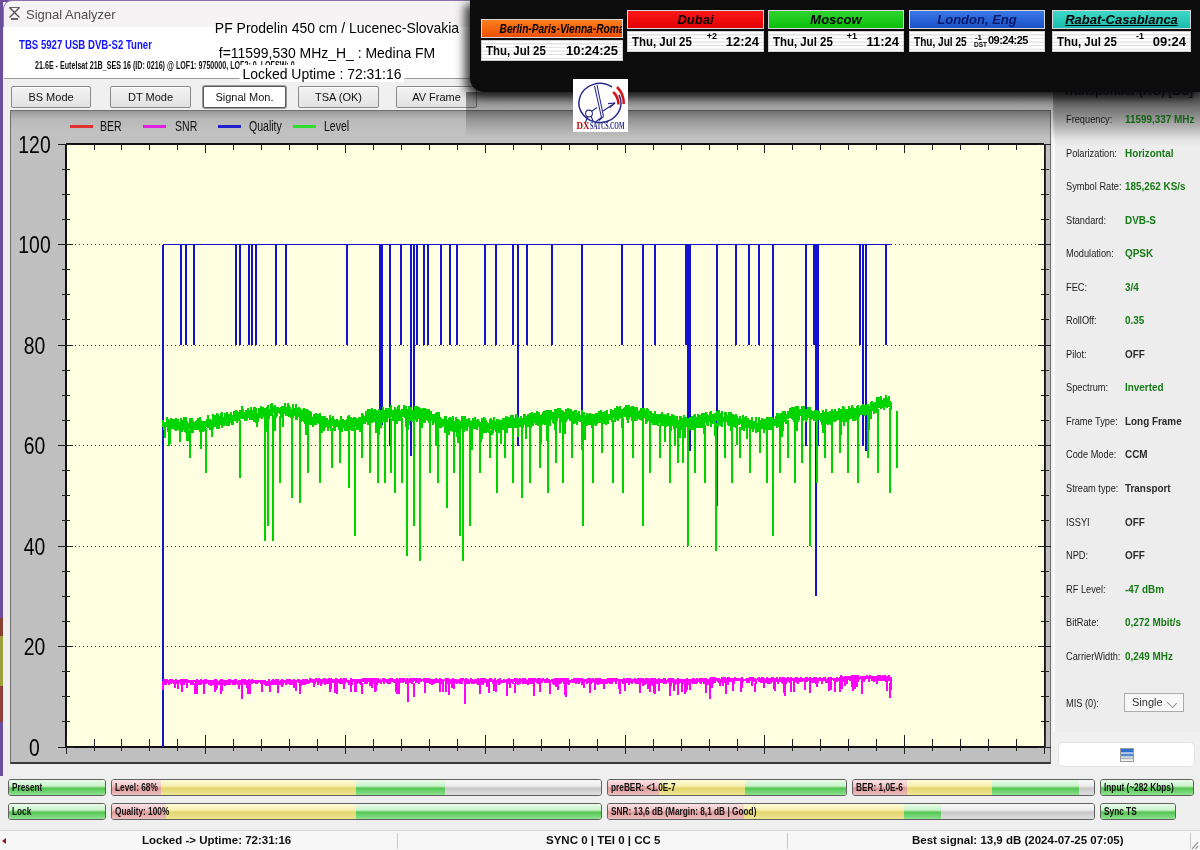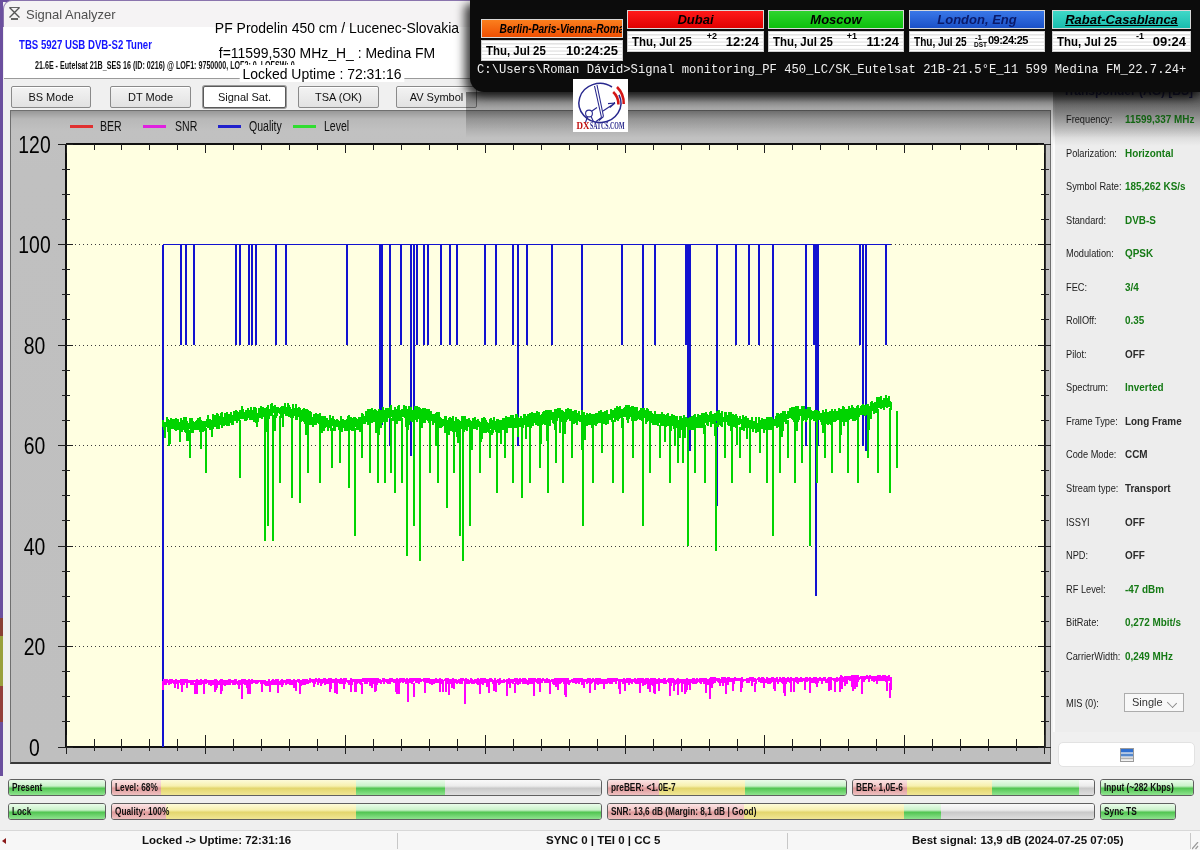--- a/index.html
+++ b/index.html
@@ -99,23 +99,23 @@
 <div class="abs" id="sepline"></div>
 <div class="abs" id="tbs">TBS 5927 USB DVB-S2 Tuner</div>
 <div class="abs" id="lofline">21.6E - Eutelsat 21B_SES 16 (ID: 0216) @ LOF1: 9750000, LOF2: 0, LOFSW: 0</div>
 <div class="abs ctext" id="ct1">PF Prodelin 450 cm / Lucenec-Slovakia</div>
 <div class="abs ctext" id="ct2">f=11599,530 MHz_H_ : Medina FM</div>
 <div class="abs ctext" id="ct3">Locked Uptime : 72:31:16</div>
 
 <div class="abs" id="tabs">
   <div class="tab" style="left:11px;width:80px;">BS Mode</div>
   <div class="tab" style="left:110px;width:81px;">DT Mode</div>
-  <div class="tab active" style="left:203px;width:83px;">Signal Sat.</div>
+  <div class="tab active" style="left:203px;width:83px;">Signal Mon.</div>
   <div class="tab" style="left:298px;width:81px;">TSA (OK)</div>
-  <div class="tab" style="left:396px;width:81px;">AV Symbol</div>
+  <div class="tab" style="left:396px;width:81px;">AV Frame</div>
 </div>
 
 <div class="abs" id="chartbg"></div>
 <svg class="abs" style="left:10px;top:110px" width="1041" height="666" viewBox="0 0 1041 666">
 <rect x="56" y="34.0" width="979.5" height="602.0" fill="#ffffe1" stroke="#333333" stroke-width="1" shape-rendering="crispEdges"></rect>
 <line x1="57" y1="536.5" x2="1033" y2="536.5" stroke="#3c3c3c" stroke-width="1" stroke-dasharray="1 3" shape-rendering="crispEdges"></line>
 <line x1="57" y1="436.0" x2="1033" y2="436.0" stroke="#3c3c3c" stroke-width="1" stroke-dasharray="1 3" shape-rendering="crispEdges"></line>
 <line x1="57" y1="335.5" x2="1033" y2="335.5" stroke="#3c3c3c" stroke-width="1" stroke-dasharray="1 3" shape-rendering="crispEdges"></line>
 <line x1="57" y1="235.0" x2="1033" y2="235.0" stroke="#3c3c3c" stroke-width="1" stroke-dasharray="1 3" shape-rendering="crispEdges"></line>
 <line x1="57" y1="134.5" x2="1033" y2="134.5" stroke="#3c3c3c" stroke-width="1" stroke-dasharray="1 3" shape-rendering="crispEdges"></line>
@@ -292,21 +292,20 @@
 </div>
     </div>
 <div class="clock" style="left:582px;width:139px;">
 <div class="chead" style="background:linear-gradient(180deg,#40d8c8,#18bcae);color:#000;"><span style="display:inline-block;transform:scale(1.00,1);white-space:nowrap;text-decoration:underline;">Rabat-Casablanca</span></div>
 <div class="cbody">
 <span class="cdate">Thu, Jul 25</span>
 <span class="csup" style="right:46px;">-1</span>
 <span class="ctime">09:24</span>
 </div>
     </div>
-<div class="abs" id="cmdline" style="left:7px;top:63px;">C:\Users\Roman Dávid&gt;Signal monitoring_PF 450_LC/SK_Eutelsat 21B-21.5°E_11 599 Medina FM_22.7.24+</div>
 </div>
 
 <div class="abs" id="logo"></div>
 <svg class="abs" style="left:573px;top:79px" width="55" height="53" viewBox="0 0 55 53">
 <g fill="none" stroke="#28288e" stroke-width="1.5">
 <path d="M39 8 A 21 19.5 0 1 0 46 15.8"></path>
 </g>
 <g fill="none" stroke="#28288e" stroke-width="1.1">
 <path d="M21.5 7 L28.5 38.5 M24 6 L30.5 37.5"></path>
 <path d="M28.5 38.5 L23 42.5 M30.5 37.5 L26 41.5"></path>

